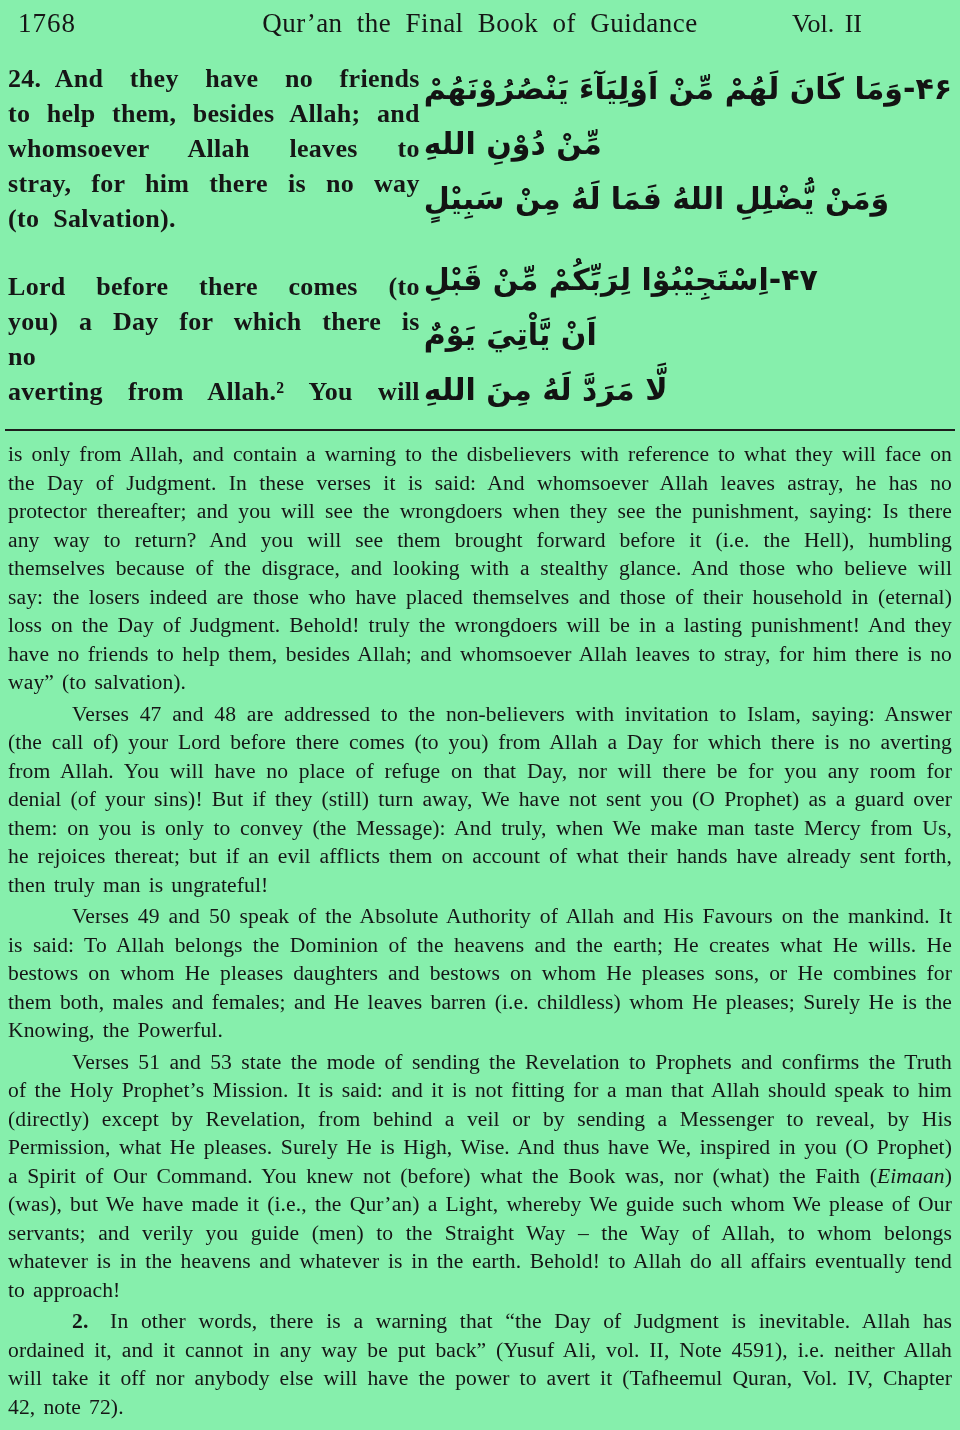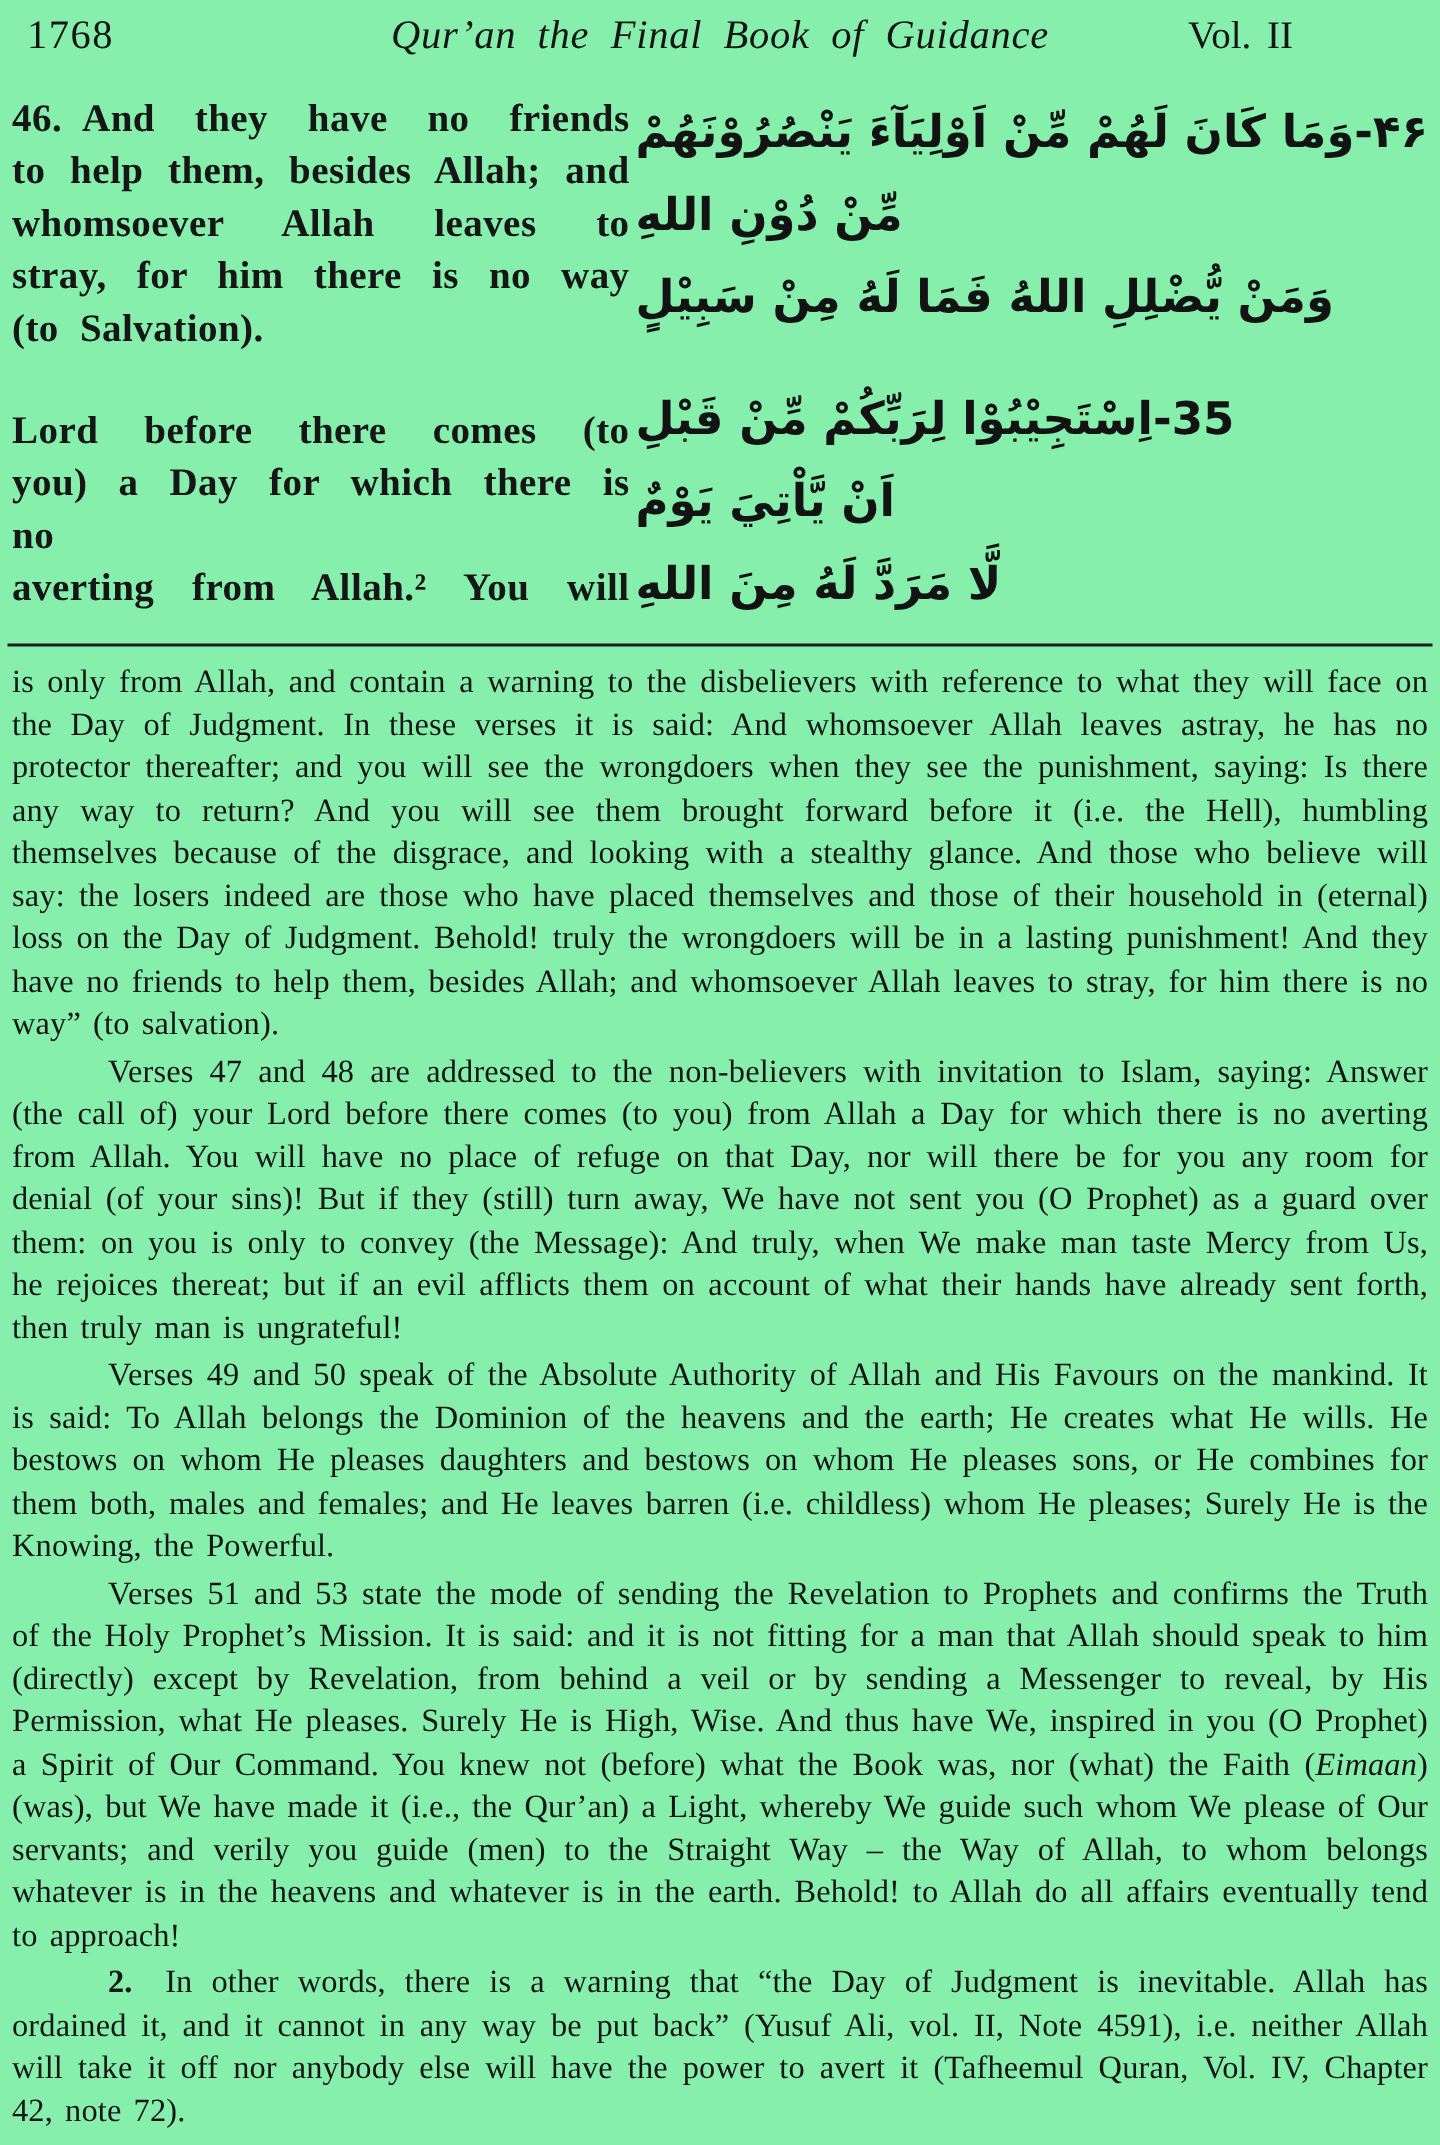--- a/index.html
+++ b/index.html
@@ -4,21 +4,21 @@
 <style>
   html,body{margin:0;padding:0;background:#ffffff;}
   .page{
     width:960px;height:1430px;box-sizing:border-box;position:relative;
     background:#86efac;color:#161616;overflow:hidden;
     font-family:"Liberation Serif",serif;
   }
   
   .hdr{display:flex;align-items:baseline;padding:8px 18px 0 18px;}
   .hdr .pgnum{width:150px;font-size:27px;letter-spacing:1px;}
-  .hdr .title{flex:1;text-align:center;font-style:italic;font-size:27px;word-spacing:7px;letter-spacing:0.5px;}
+  .hdr .title{flex:1;text-align:center;font-size:27px;word-spacing:7px;letter-spacing:0.5px;}
   .hdr .vol{width:150px;font-size:26px;word-spacing:4px;}
   
   .verses{display:flex;margin-top:22px;padding:0 8px;}
   .col-en{width:434px;}
   .verse-en{font-weight:bold;font-size:26px;line-height:35px;letter-spacing:0.3px;word-spacing:0.28em;}
   .verse-en .en-line{text-align:justify;text-align-last:justify;}
   .verse-en.last-left .en-line:last-child{text-align-last:left;}
   .v-gap{height:33px;}
   .col-ar{flex:1;direction:rtl;padding-left:4px;}
   .verse-ar{font-family:"DejaVu Sans",sans-serif;font-weight:700;font-size:30px;color:#131313;}
@@ -46,42 +46,42 @@
 
   <div class="hdr">
     <span class="pgnum">1768</span>
     <span class="title">Qur’an the Final Book of Guidance</span>
     <span class="vol">Vol. II</span>
   </div>
 
   <div class="verses">
     <div class="col-en">
       <div class="verse-en last-left">
-          <div class="en-line">46. And they have no friends</div>
+          <div class="en-line">24. And they have no friends</div>
           <div class="en-line">to help them, besides Allah; and</div>
           <div class="en-line">whomsoever Allah leaves to</div>
           <div class="en-line">stray, for him there is no way</div>
           <div class="en-line">(to Salvation).</div>
         </div>
       <div class="v-gap"></div>
       <div class="verse-en">
           <div class="en-line">Lord before there comes (to</div>
           <div class="en-line">you) a Day for which there is no</div>
           <div class="en-line">averting from Allah.² You will</div>
         </div>
     </div>
     <div class="col-ar">
       <div class="verse-ar ar46">
           <div class="ar-line">۴۶-وَمَا كَانَ لَهُمْ مِّنْ اَوْلِيَآءَ يَنْصُرُوْنَهُمْ</div>
           <div class="ar-line">مِّنْ دُوْنِ اللهِ</div>
           <div class="ar-line">وَمَنْ يُّضْلِلِ اللهُ فَمَا لَهُ مِنْ سَبِيْلٍ</div>
         </div>
       <div class="ar-gap"></div>
       <div class="verse-ar ar47">
-          <div class="ar-line">35-اِسْتَجِيْبُوْا لِرَبِّكُمْ مِّنْ قَبْلِ</div>
+          <div class="ar-line">۴۷-اِسْتَجِيْبُوْا لِرَبِّكُمْ مِّنْ قَبْلِ</div>
           <div class="ar-line">اَنْ يَّاْتِيَ يَوْمٌ</div>
           <div class="ar-line">لَّا مَرَدَّ لَهُ مِنَ اللهِ</div>
         </div>
     </div>
   </div>
 
   <hr class="rule">
 
   <div class="commentary">
       <p class="para"><span>is only from Allah, and contain a warning to the disbelievers with reference to what they will face on the Day of Judgment. In these verses it is said: And whomsoever Allah leaves astray, he has no protector thereafter; and you will see the wrongdoers when they see the punishment, saying: Is there any way to return? And you will see them brought forward before it (i.e. the Hell), humbling themselves because of the disgrace, and looking with a stealthy glance. And those who believe will say: the losers indeed are those who have placed themselves and those of their household in (eternal) loss on the Day of Judgment. Behold! truly the wrongdoers will be in a lasting punishment! And they have no friends to help them, besides Allah; and whomsoever Allah leaves to stray, for him there is no way” (to salvation).</span></p>

